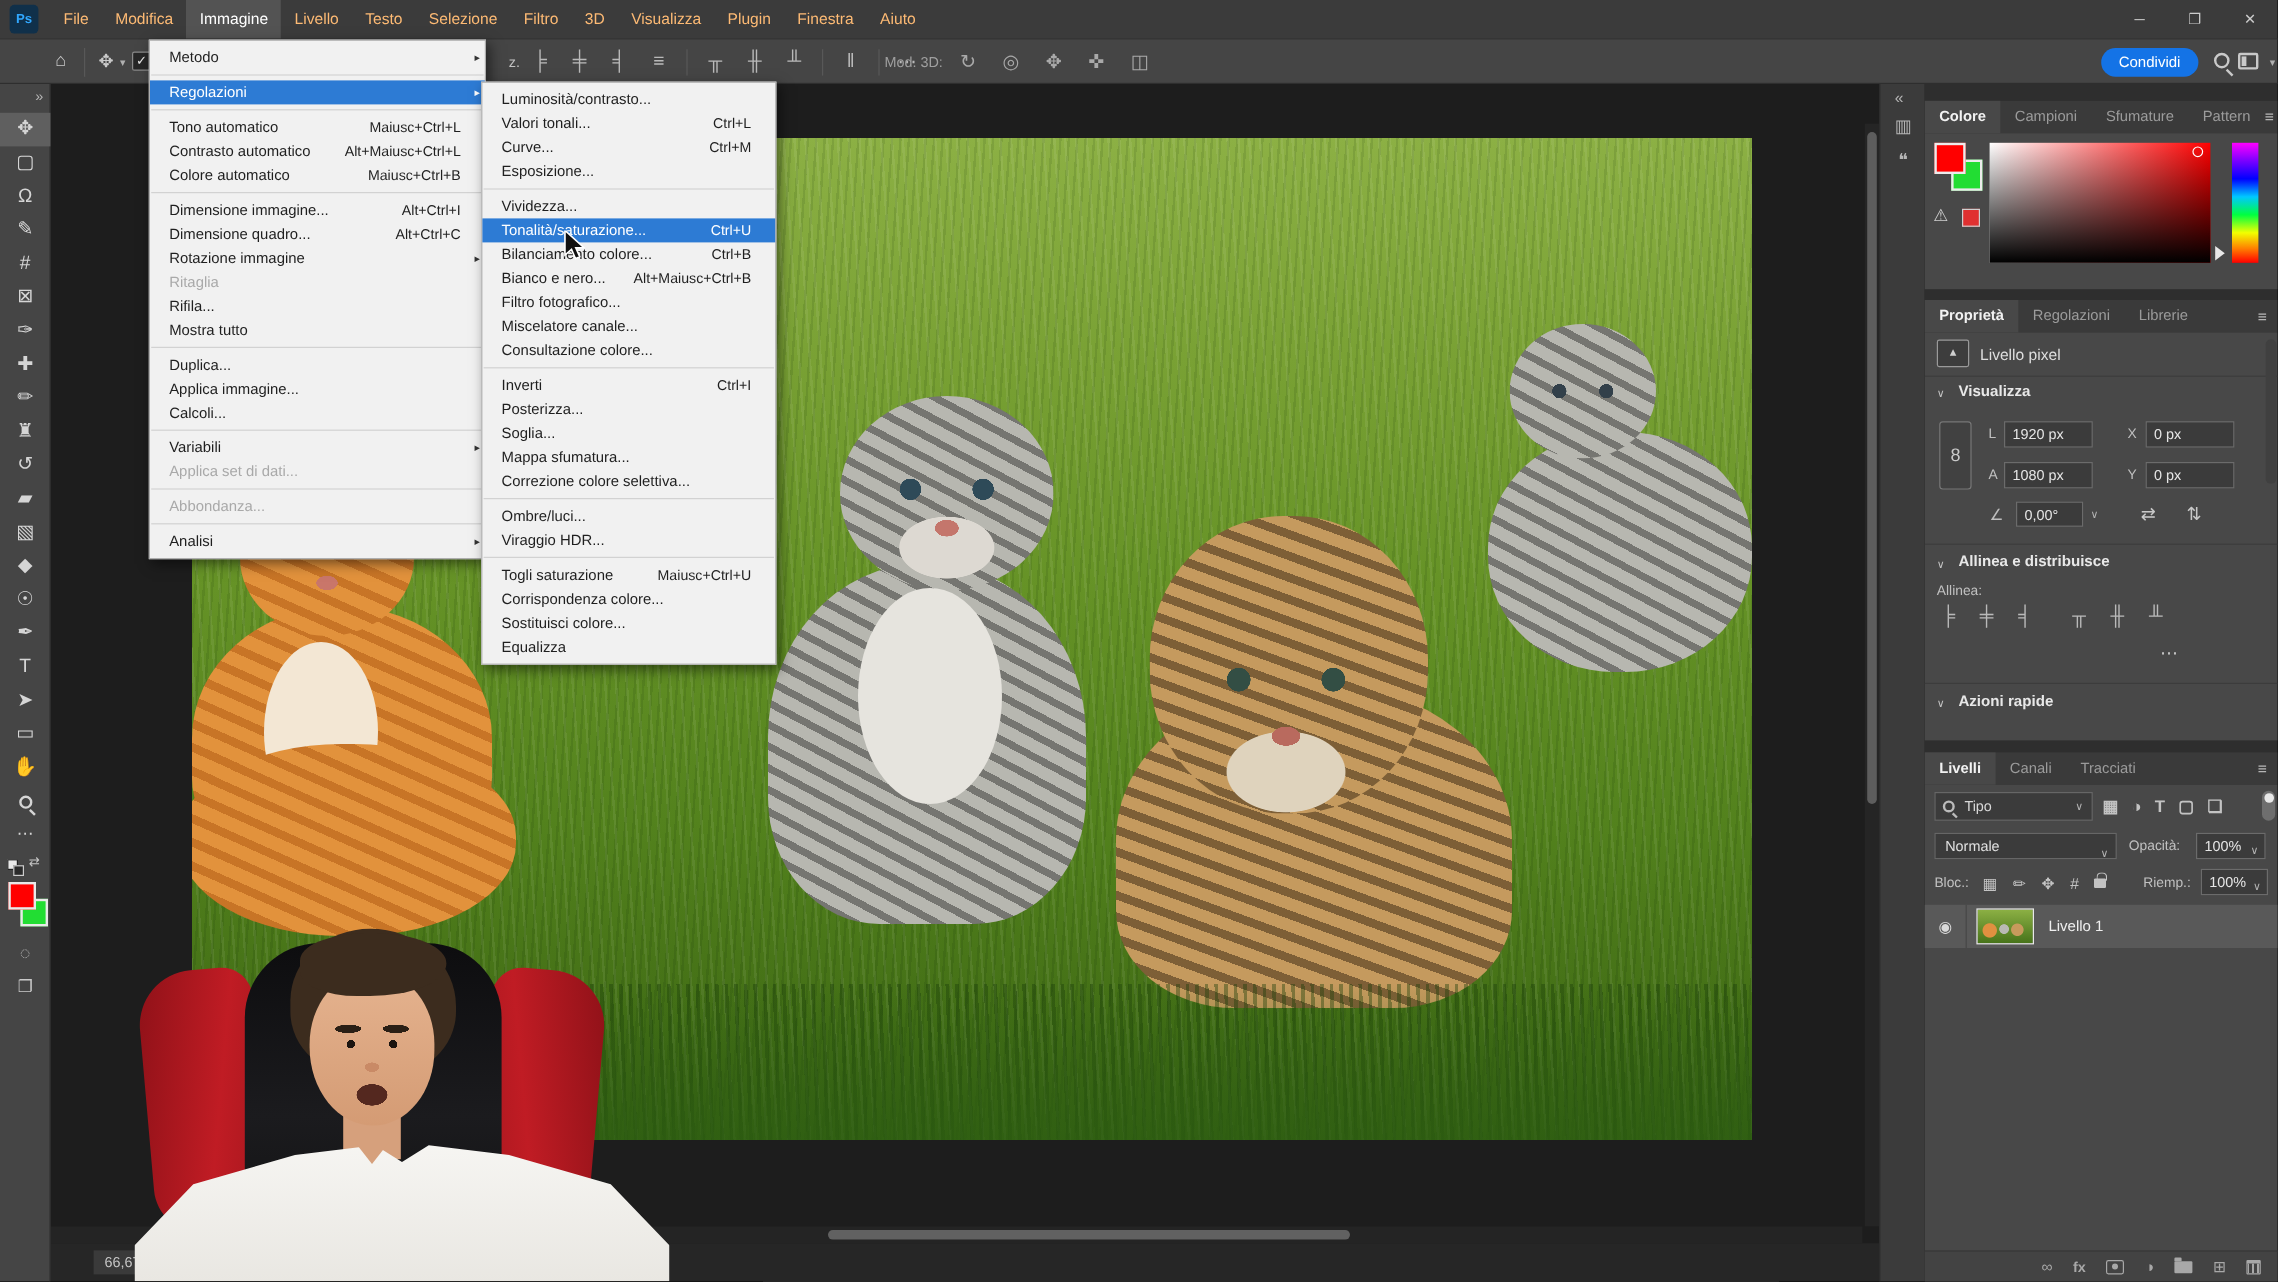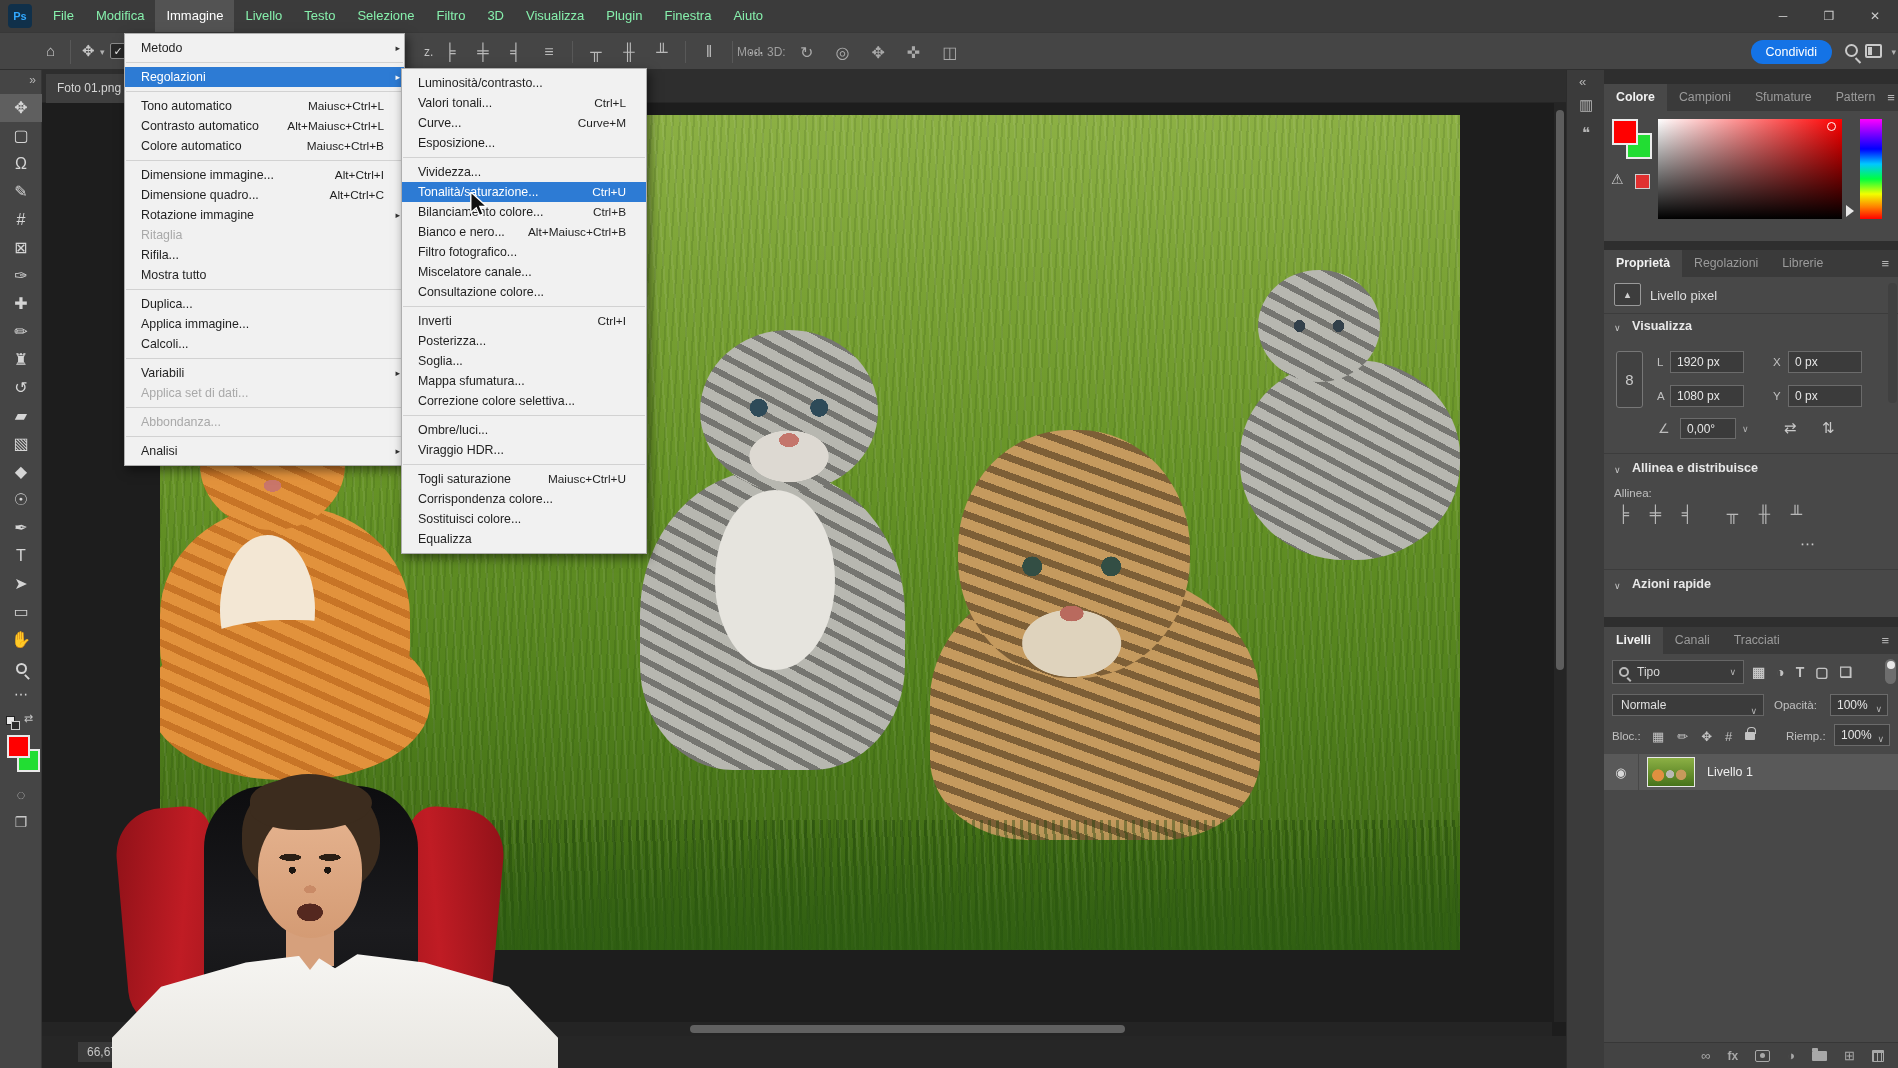--- a/index.html
+++ b/index.html
@@ -6,21 +6,21 @@
   html,body { background:#111; }
   body {
     width:1898px; height:1068px; position:relative; overflow:hidden;
     font-family:"Liberation Sans", sans-serif; -webkit-font-smoothing:antialiased;
     color:#dcdcdc; font-size:13px;
   }
 
   
   #menubar { position:absolute; left:0; top:0; width:1898px; height:32px; background:#3b3b3b; display:flex; align-items:center; z-index:30; }
   #ps-logo { width:24px; height:24px; margin:0 10px 0 8px; background:#10304a; border-radius:4px; color:#31a8ff; font-weight:bold; font-size:11px; display:flex; align-items:center; justify-content:center; }
-  .mb-item { padding:0 11px; height:32px; line-height:32px; color:#86efac; font-size:13px; cursor:default; }
+  .mb-item { padding:0 11px; height:32px; line-height:32px; color:#fdba74; font-size:13px; cursor:default; }
   .mb-item.active { background:#535353; color:#ffffff; }
   #win-controls { position:absolute; right:0; top:0; height:32px; display:flex; align-items:center; }
   .win-btn { width:46px; text-align:center; color:#cccccc; font-size:12px; height:32px; line-height:32px; }
 
   
   #optionsbar { position:absolute; left:0; top:32px; width:1898px; height:38px; background:#454545; border-top:1px solid #383838; border-bottom:1px solid #2e2e2e; z-index:10; }
   .ob-icon { position:absolute; color:#c9c9c9; font-size:15px; top:9px; }
   .ob-chev { position:absolute; color:#b0b0b0; font-size:9px; top:14px; }
   .ob-vsep { position:absolute; top:7px; width:1px; height:24px; background:#585858; }
   #ob-checkbox { position:absolute; left:110px; top:10px; width:16px; height:16px; background:#272727; border:1px solid #8a8a8a; border-radius:2px; color:#e6e6e6; font-size:11px; text-align:center; line-height:15px; }
@@ -375,23 +375,20 @@
     <span id="tb-mini-bg"></span>
     <span id="tb-swap">⇄</span>
   </div>
   <div id="tb-fg"></div>
   <div id="tb-bg"></div>
   <div id="tb-quickmask">◌</div>
   <div id="tb-screenmode">❐</div>
 </div>
 
 <div id="canvas">
-  <div id="tabstrip">
-    <div id="doctab">Foto 01.png</div>
-  </div>
 
   <div id="photo">
 
     <div class="kitten k-white" style="left:365px;top:55px;width:130px;height:390px">
       <div class="k-head" style="left:15px;top:0;width:95px;height:95px;border-radius:50%"></div>
       <div class="k-body" style="left:10px;top:80px;width:110px;height:300px;border-radius:45px"></div>
     </div>
 
     <div class="kitten k-orange" style="left:0px;top:270px;width:300px;height:340px">
       <div class="k-body" style="left:0;top:120px;width:250px;height:220px;border-radius:50% 50% 35% 35%"></div>
@@ -743,21 +740,21 @@
     </div>
 
     <div class="menu-item">
       <span class="mi-label">Valori tonali...</span>
       <span class="mi-shortcut">Ctrl+L</span>
       <span class="mi-arrow" style="visibility: hidden;">▸</span>
     </div>
 
     <div class="menu-item">
       <span class="mi-label">Curve...</span>
-      <span class="mi-shortcut">Curve+M</span>
+      <span class="mi-shortcut">Ctrl+M</span>
       <span class="mi-arrow" style="visibility: hidden;">▸</span>
     </div>
 
     <div class="menu-item">
       <span class="mi-label">Esposizione...</span>
       <span class="mi-shortcut"></span>
       <span class="mi-arrow" style="visibility: hidden;">▸</span>
     </div>
   <div class="sep"></div>
     <div class="menu-item">

